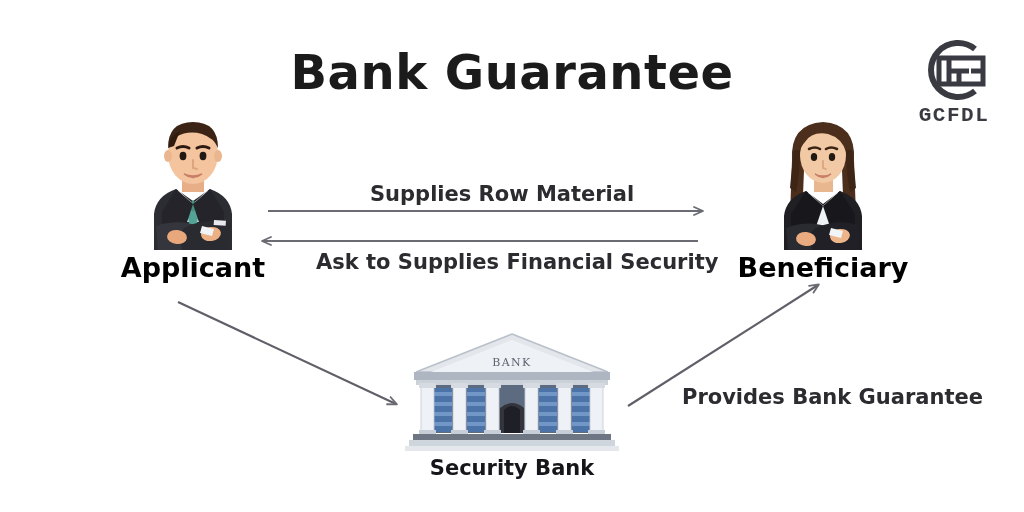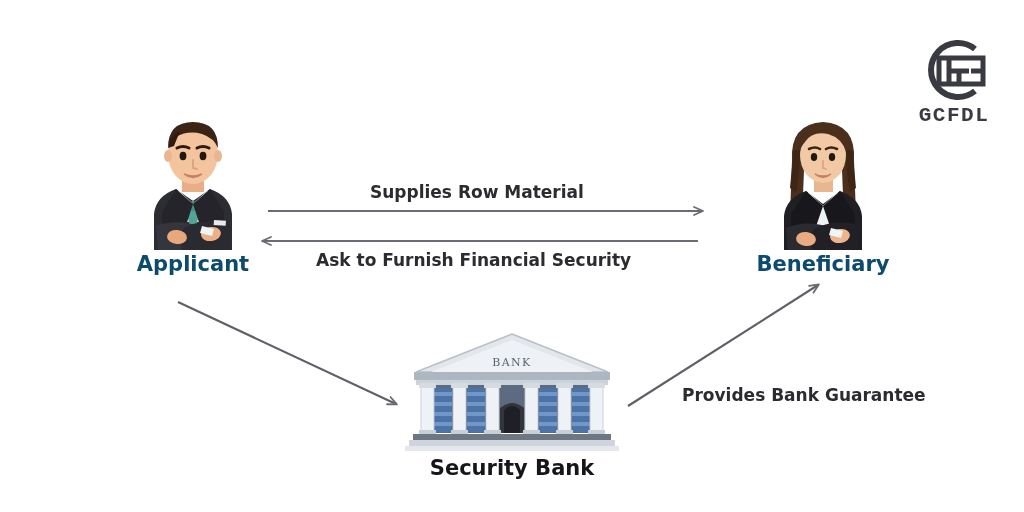--- a/index.html
+++ b/index.html
@@ -72,23 +72,23 @@
     left: 0; top: 0;
     width: 150px;
     height: 150px;
   }
   .actor .actor-label {
     position: absolute;
     left: -25px;
     top: 152px;
     width: 200px;
     text-align: center;
-    font-size: 21px;
-    font-weight: bold;
-    color: #0c4a6e;
+    font-size: 27px;
+    font-weight: bold;
+    color: #000000;
     font-family: "DejaVu Sans", sans-serif;
   }
 
   
   #bank-node {
     position: absolute;
     left: 403px;
     top: 330px;
     width: 218px;
     height: 160px;
@@ -107,21 +107,21 @@
     text-align: center;
     font-size: 21px;
     font-weight: bold;
     color: #15151a;
     font-family: "DejaVu Sans", sans-serif;
   }
 
   
   .flow-label {
     position: absolute;
-    font-size: 17px;
+    font-size: 21px;
     font-weight: bold;
     color: #2b2b30;
     white-space: nowrap;
     font-family: "DejaVu Sans", sans-serif;
     text-align: right;
   }
   #label-supplies       { left: 370px; top: 182px; }
   #label-ask-furnish    { left: 316px; top: 250px; }
   #label-applies        { left: 101px; top: 389px; }
   #label-provides       { left: 682px; top: 385px; }
@@ -133,20 +133,21 @@
     width: 1024px;
     height: 512px;
     pointer-events: none;
   }
 </style>
 </head>
 <body>
 
 <div id="canvas">
 
+  <div id="page-title">Bank Guarantee</div>
 
   <div id="brand-logo">
     <div class="logo-mark">
       <svg viewBox="0 0 84 64" width="84" height="64" aria-hidden="true">
 
         <path d="M62 11 A27 27 0 1 0 62 53" fill="none" stroke="#3a3a42" stroke-width="6" stroke-linecap="butt"></path>
 
         <rect x="26" y="20" width="44" height="26" fill="none" stroke="#3a3a42" stroke-width="5"></rect>
 
         <path d="M36 20 L36 46" fill="none" stroke="#3a3a42" stroke-width="5"></path>
@@ -172,21 +173,21 @@
 
     <line x1="698" y1="241" x2="263" y2="241" stroke="#6b6b73" stroke-width="2.1" marker-end="url(#ah)"></line>
 
     <line x1="178" y1="302" x2="396" y2="404" stroke="#5f5f68" stroke-width="2.1" marker-end="url(#ah)"></line>
 
     <line x1="628" y1="406" x2="818" y2="285" stroke="#5f5f68" stroke-width="2.1" marker-end="url(#ah)"></line>
   </svg>
 
   <div class="flow-label" id="label-supplies">Supplies Row Material</div>
 
-  <div class="flow-label" id="label-ask-furnish">Ask to Furnish Financial Security</div>
+  <div class="flow-label" id="label-ask-furnish">Ask to Supplies Financial Security</div>
 
 
   <div class="flow-label" id="label-provides">Provides Bank Guarantee</div>
 
   <div class="actor" id="actor-applicant">
     <div class="figure">
       <svg viewBox="0 0 150 150" width="150" height="150" aria-hidden="true">
 
         <rect x="64" y="74" width="22" height="18" fill="#e8ae87"></rect>
 

